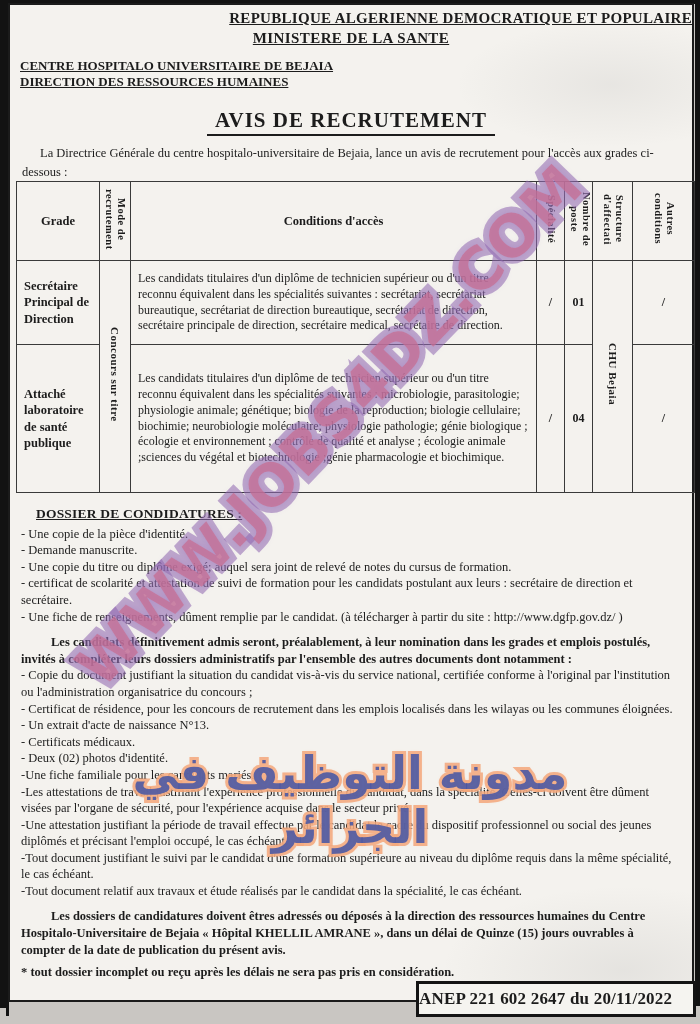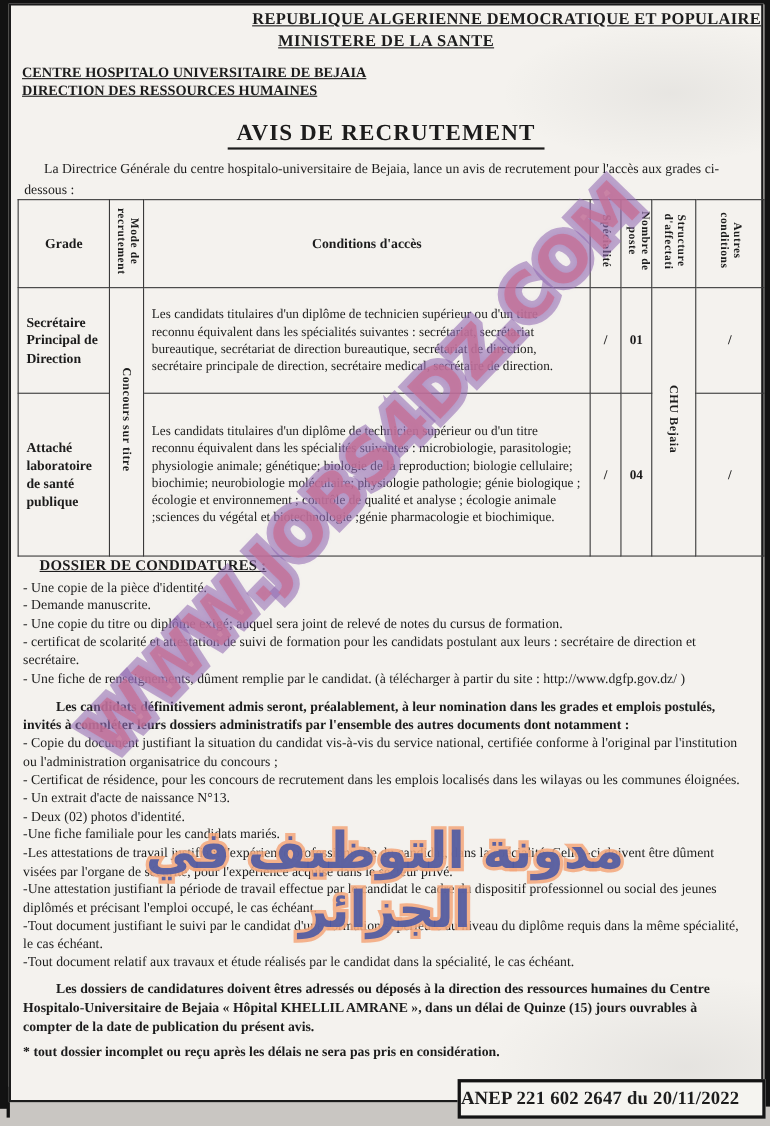--- a/index.html
+++ b/index.html
@@ -34,21 +34,21 @@
       font-size:15px;font-weight:bold;letter-spacing:.4px;}
   .org{position:absolute;left:10px;top:53px;font-weight:bold;font-size:13px;line-height:15.5px;}
   .avis{position:absolute;left:0;right:0;top:103px;text-align:center;}
   .avis span{display:inline-block;border-bottom:2.5px solid #1c1c1c;padding:0 8px 1px;
       font-weight:bold;font-size:21px;letter-spacing:1px;}
   .intro{position:absolute;left:12px;right:16px;top:139px;font-size:12.5px;line-height:19px;text-indent:18px;}
 
   
   table.grades{position:absolute;left:6px;top:176px;width:678px;border-collapse:collapse;table-layout:fixed;}
   table.grades td{border:1.5px solid #3a3a3a;padding:2px 3px;vertical-align:middle;overflow:hidden;}
-  tr.h-head{height:73px;} tr.h-r1{height:96px;} tr.h-r2{height:148px;}
+  tr.h-head{height:73px;} tr.h-r1{height:84px;} tr.h-r2{height:148px;}
   .th-h{font-weight:bold;font-size:12.5px;text-align:center;}
   .vtext{writing-mode:vertical-rl;display:inline-block;font-weight:bold;font-size:10.5px;line-height:12px;
          letter-spacing:.5px;max-height:70px;}
   .vcell{text-align:center;}
   .vval{writing-mode:vertical-rl;display:inline-block;font-weight:bold;font-size:11px;letter-spacing:.5px;}
   .grade-cell{font-weight:bold;font-size:12.5px;line-height:16.5px;padding-left:7px !important;}
   .cond-cell{font-size:12px;line-height:15.8px;padding:0 7px !important;vertical-align:middle;}
   .mid{text-align:center;font-weight:bold;font-size:12px;}
 
   
@@ -145,20 +145,21 @@
     <p class="item">- Une copie de la pièce d'identité.</p>
     <p class="item">- Demande manuscrite.</p>
     <p class="item">- Une copie du titre ou diplôme exigé; auquel sera joint de relevé de notes du cursus de formation.</p>
     <p class="item">- certificat de scolarité et attestation de suivi de formation pour les candidats postulant aux leurs : secrétaire de direction et secrétaire.</p>
     <p class="item">- Une fiche de renseignements, dûment remplie par le candidat. (à télécharger à partir du site : http://www.dgfp.gov.dz/ )</p>
 
     <p class="bold-para">Les candidats définitivement admis seront, préalablement, à leur nomination dans les grades et emplois postulés, invités à compléter  leurs dossiers administratifs par l'ensemble des autres documents dont notamment :</p>
     <p class="item">- Copie du document  justifiant  la situation du candidat vis-à-vis du  service  national,  certifiée conforme à l'original par l'institution ou l'administration organisatrice du concours ;</p>
     <p class="item">- Certificat de résidence, pour les concours de recrutement dans les emplois localisés dans les wilayas ou les communes éloignées.</p>
     <p class="item">- Un extrait d'acte de naissance N°13.</p>
+    <p class="item">- Certificats médicaux.</p>
     <p class="item">- Deux (02)  photos d'identité.</p>
     <p class="item">-Une fiche familiale pour les candidats mariés.</p>
     <p class="item">-Les attestations de travail justifiant l'expérience professionnelle du candidat, dans la spécialité. Celles-ci doivent être dûment visées par l'organe de sécurité, pour l'expérience acquise dans le secteur privé.</p>
     <p class="item">-Une attestation justifiant la période de travail effectue par le candidat le cadre du dispositif professionnel ou social des jeunes diplômés et précisant l'emploi occupé, le cas échéant.</p>
     <p class="item">-Tout document justifiant le suivi par le candidat d'une formation supérieure au niveau du diplôme requis dans la même spécialité, le cas échéant.</p>
     <p class="item">-Tout document relatif aux travaux et étude réalisés par le candidat dans la spécialité, le cas échéant.</p>
 
     <p class="closing">Les dossiers de candidatures  doivent êtres adressés  ou déposés  à la direction des ressources humaines  du Centre Hospitalo-Universitaire de Bejaia « Hôpital KHELLIL AMRANE », dans un délai de Quinze (15) jours ouvrables à compter de la date de publication du présent avis.</p>
     <p class="note">* tout dossier incomplet ou reçu après les délais ne sera pas pris en considération.</p>
   </div>

